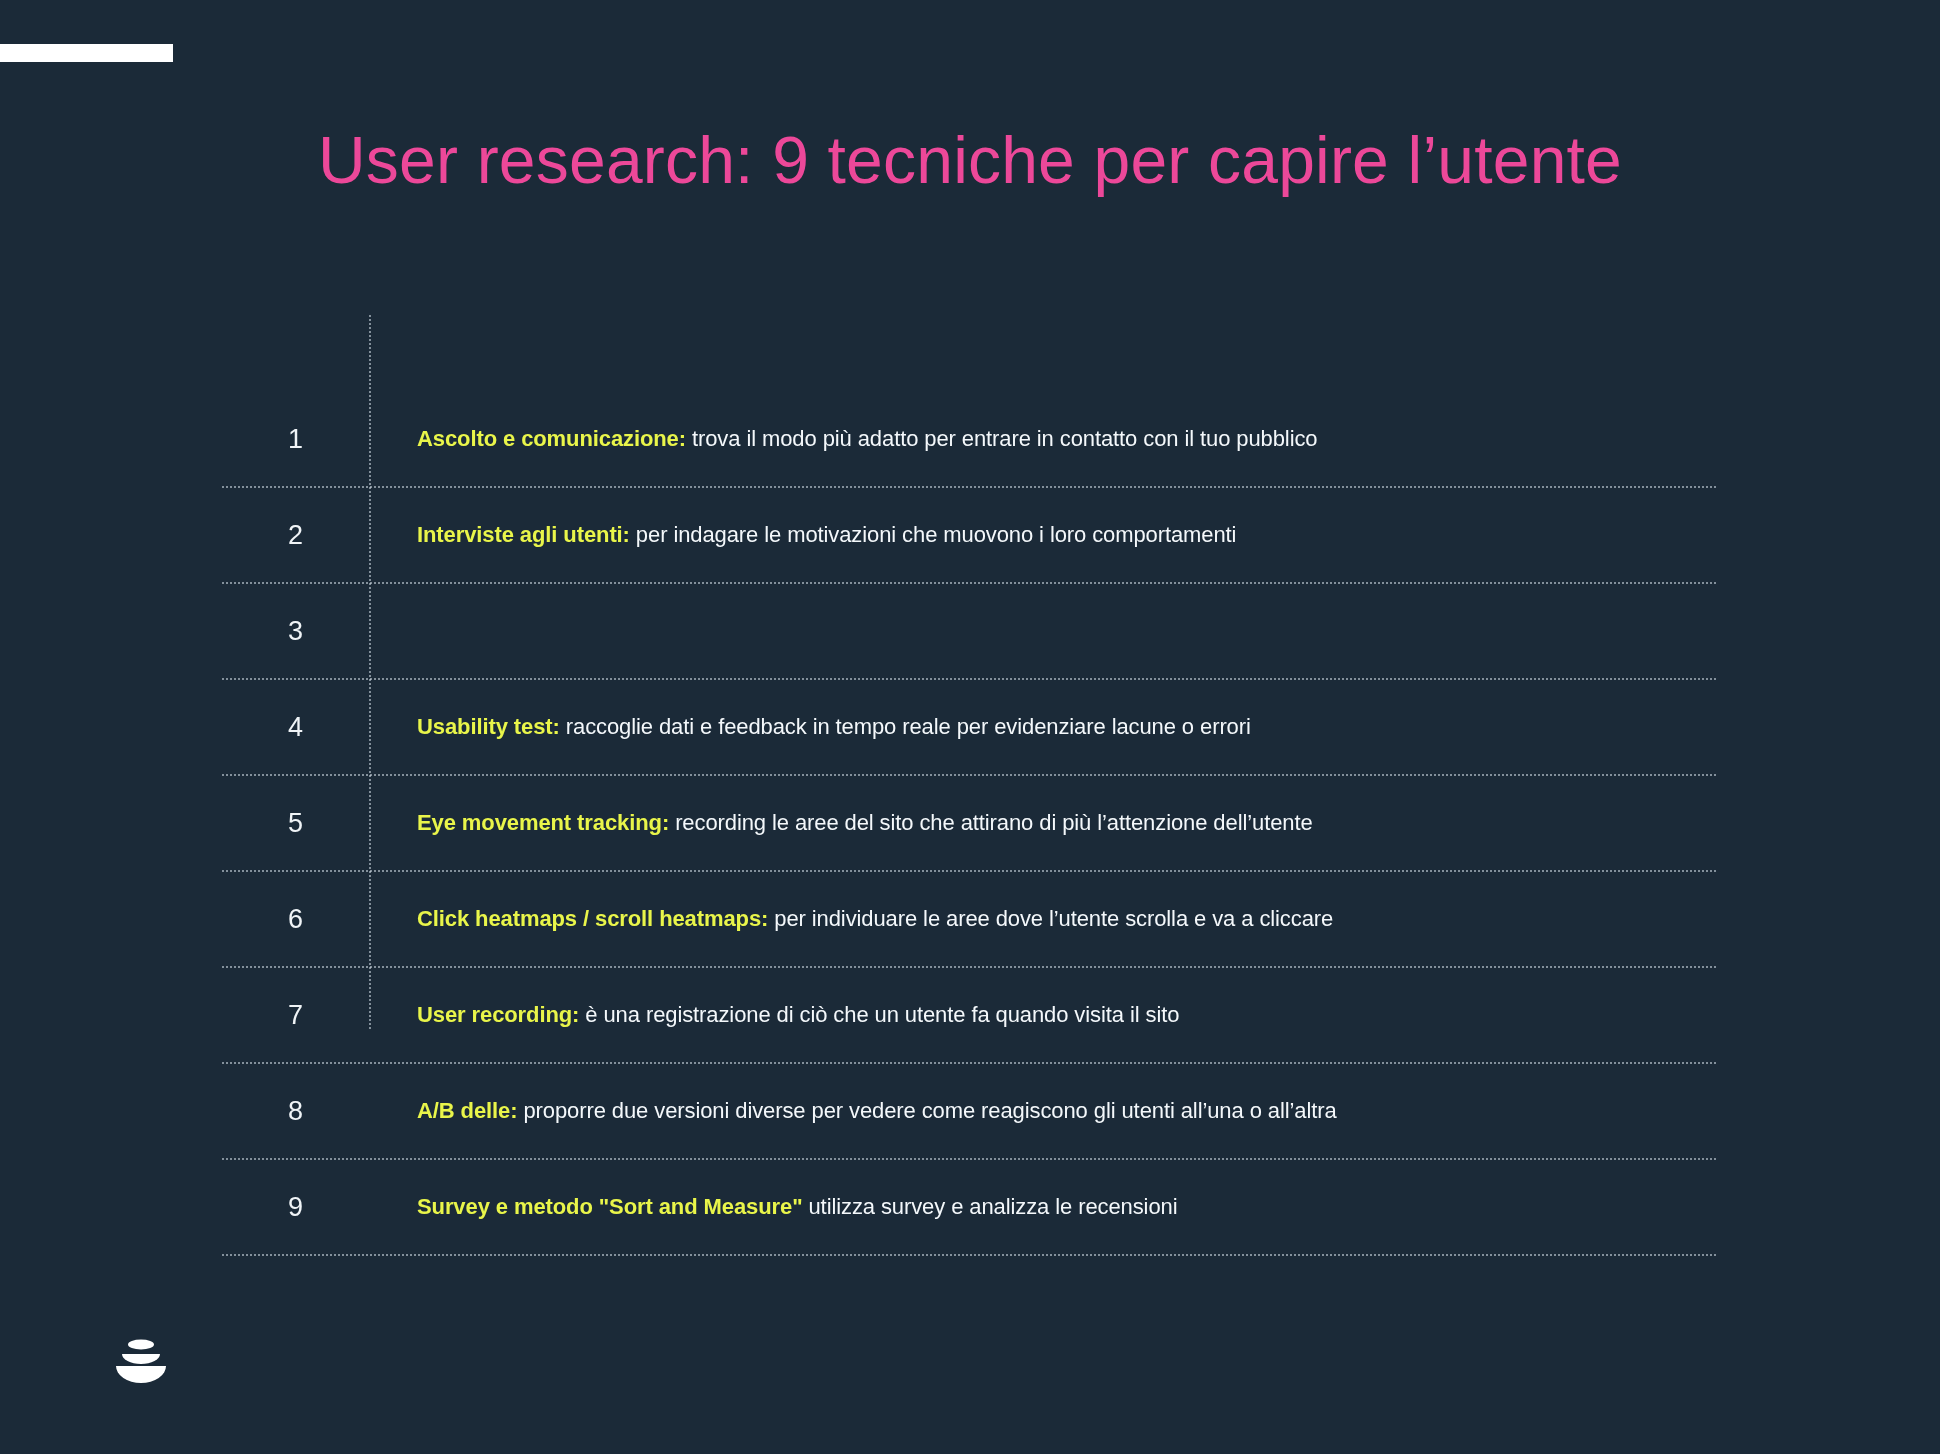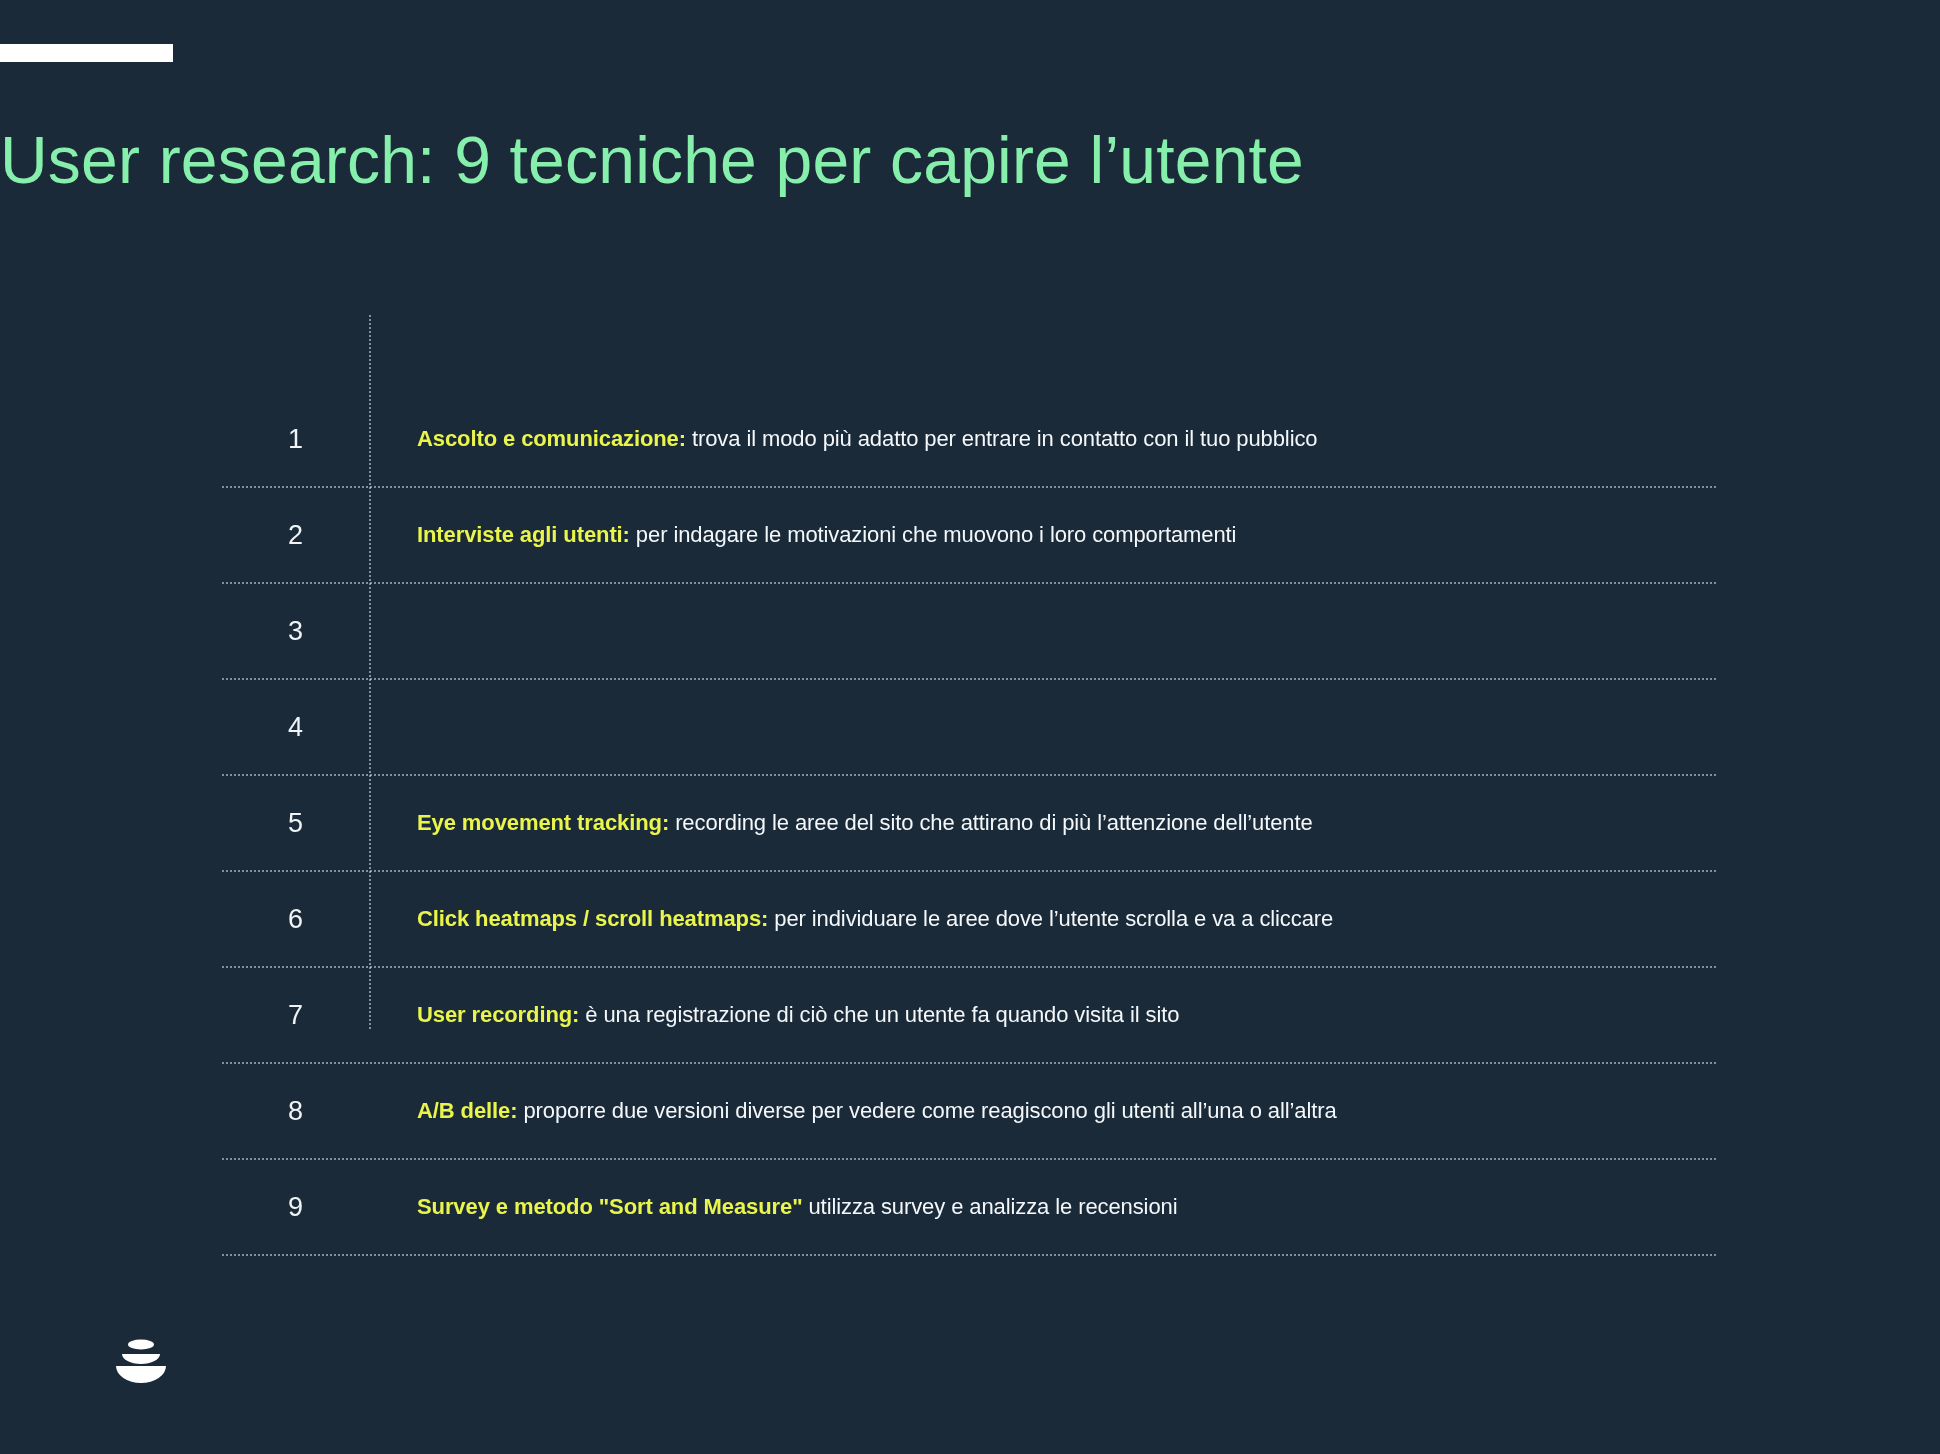--- a/index.html
+++ b/index.html
@@ -24,21 +24,22 @@
     height: 18px;
     background: #ffffff;
   }
 
   
   #title {
     position: absolute;
     left: 0;
     right: 0;
     top: 124px;
-    color: #86efac;
+    text-align: center;
+    color: #ec4899;
     font-family: "Liberation Sans", sans-serif;
     font-weight: 300;
     font-size: 66px;
     letter-spacing: 0.2px;
     line-height: 1.1;
     white-space: nowrap;
   }
 
   
   #list {
@@ -130,20 +131,21 @@
       </div>
     </div>
     <div class="row">
       <div class="row-inner">
         <div class="num">3</div>
       </div>
     </div>
     <div class="row">
       <div class="row-inner">
         <div class="num">4</div>
+        <div class="text"><span class="lbl">Usability test:</span><span class="desc"> raccoglie dati e feedback in tempo reale per evidenziare lacune o errori</span></div>
       </div>
     </div>
     <div class="row">
       <div class="row-inner">
         <div class="num">5</div>
         <div class="text"><span class="lbl">Eye movement tracking:</span><span class="desc"> recording le aree del sito che attirano di più l’attenzione dell’utente</span></div>
       </div>
     </div>
     <div class="row">
       <div class="row-inner">

